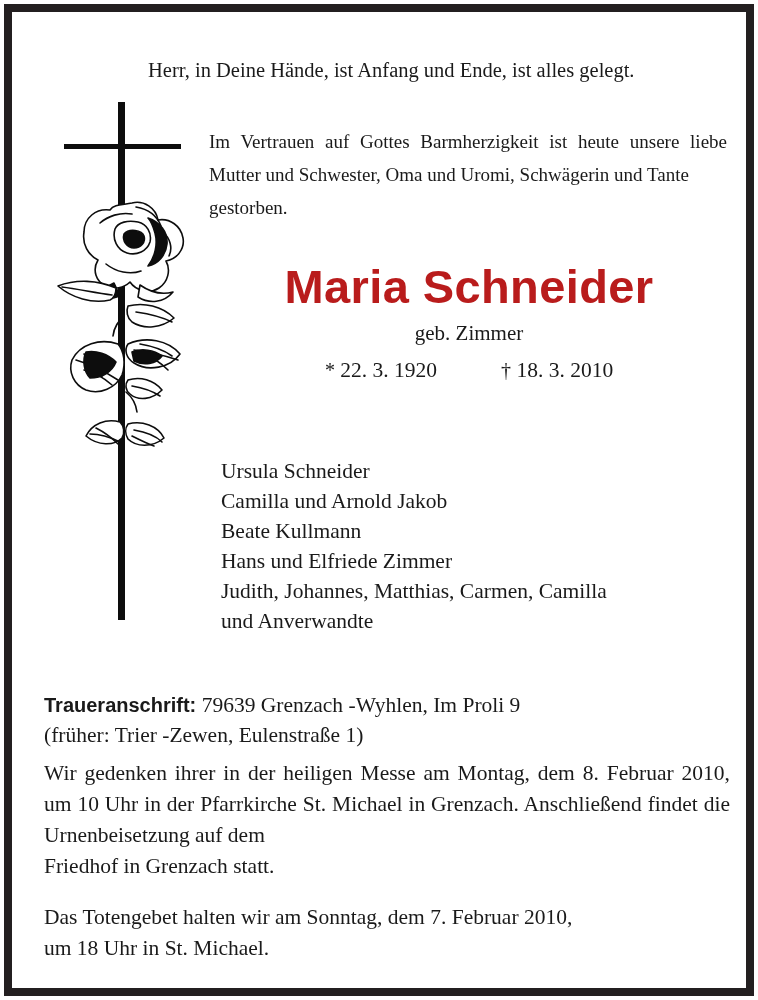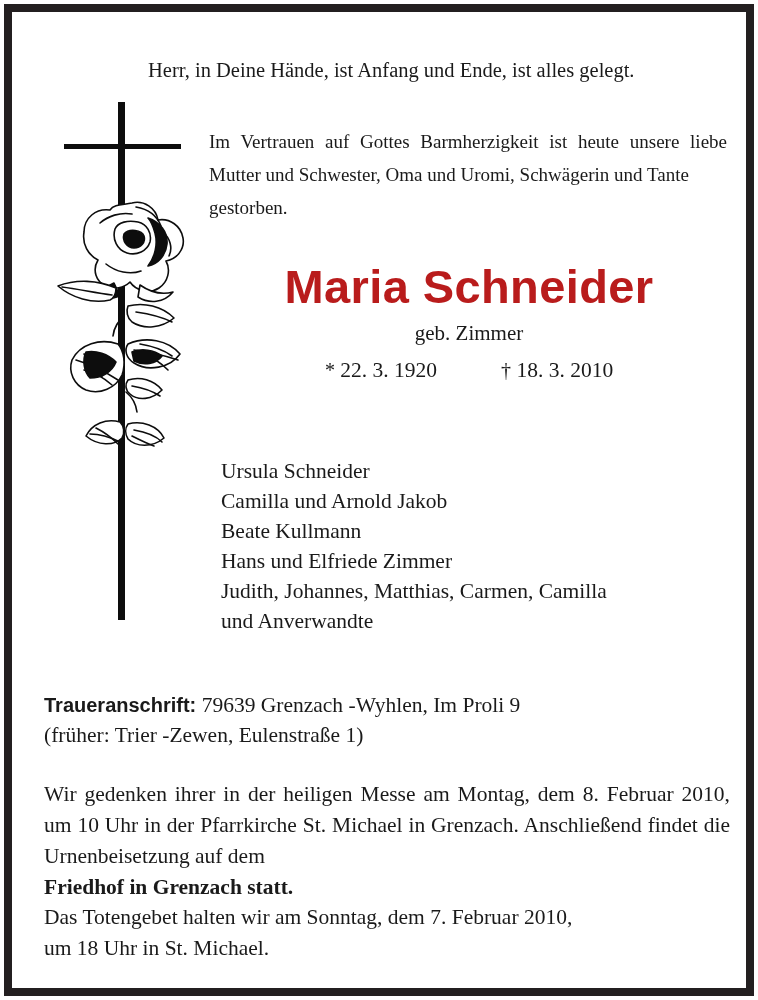--- a/index.html
+++ b/index.html
@@ -129,29 +129,29 @@
   }
   .label-bold {
     font-family: "Liberation Sans", "DejaVu Sans", sans-serif;
     font-weight: bold;
     font-size: 20px;
   }
 
   .service-block {
     position: absolute;
     left: 32px;
-    top: 767px;
+    top: 746px;
     width: 686px;
     font-size: 21.5px;
     line-height: 31px;
     text-align: justify;
     text-justify: inter-word;
   }
   .service-block p { margin: 0; }
-  .service-block p.last { text-align: left; font-weight: bold; }
+  .service-block p.last { text-align: left; }
 
   .prayer-block {
     position: absolute;
     left: 32px;
     top: 890px;
     width: 686px;
     font-size: 21.5px;
     line-height: 31px;
     text-align: justify;
     text-justify: inter-word;

